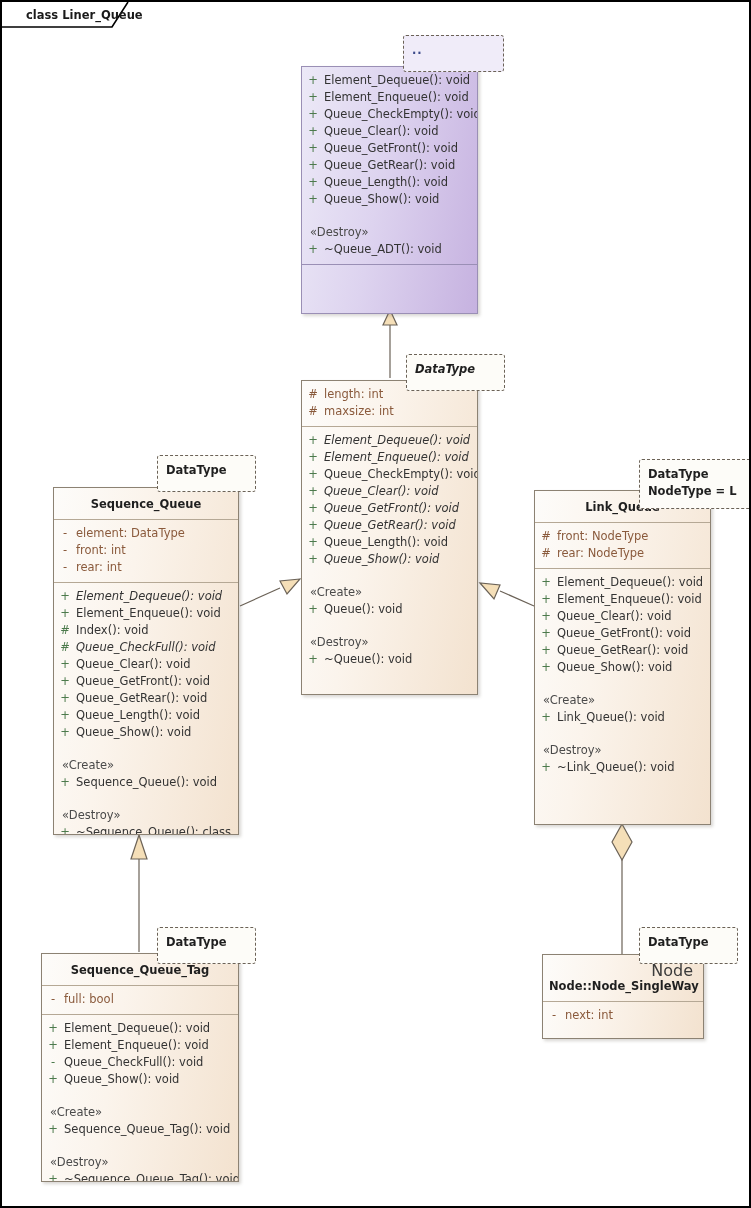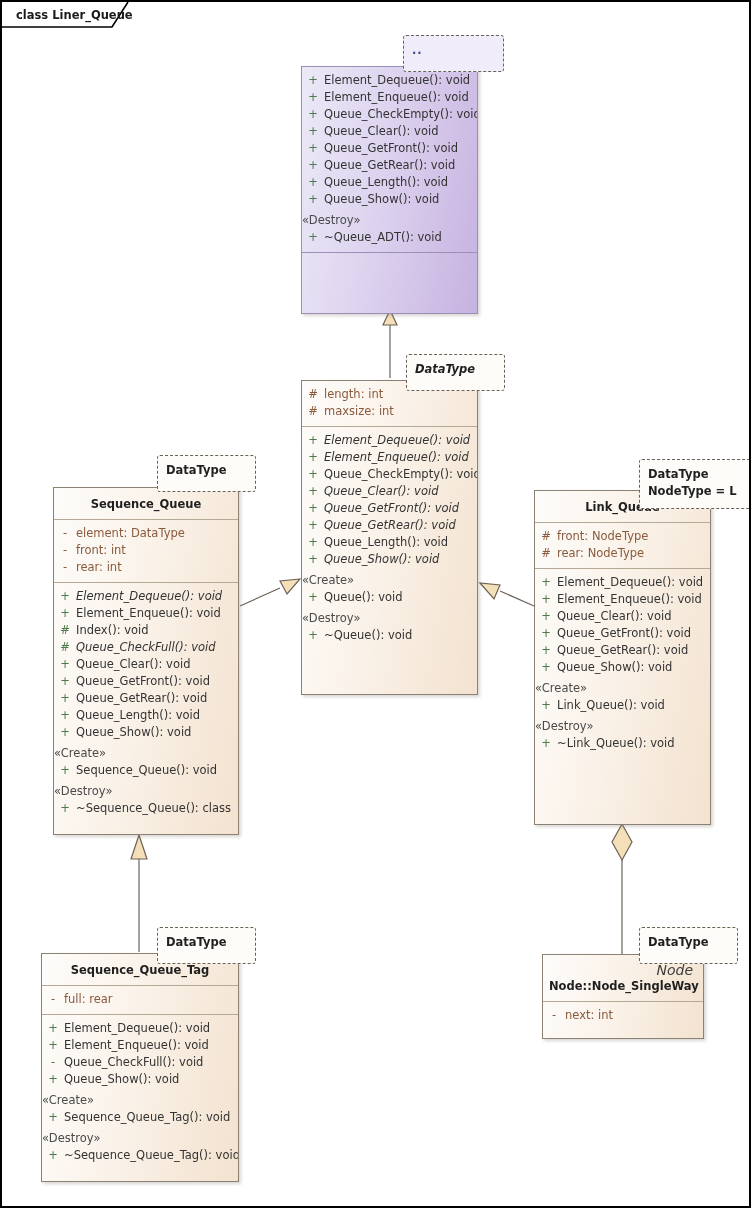--- a/index.html
+++ b/index.html
@@ -22,21 +22,21 @@
     height:26px;width:136px;
     background:#ffffff;
     border-right:0;
     display:flex;align-items:center;
   }
   #title-tab .tab-shape{
     position:absolute;left:0;top:0;width:136px;height:26px;
   }
   #title-tab .tab-label{
     position:relative;z-index:2;
-    padding-left:14px;
+    padding-left:24px;
     font-size:11.5px;font-weight:bold;color:#1a1a1a;
     white-space:nowrap;
   }
 
   
   #links{position:absolute;left:0;top:0;width:751px;height:1208px;pointer-events:none;}
 
   
   .uml{
     position:absolute;
@@ -62,22 +62,21 @@
   }
   .uml.iface .hdr{border-bottom:1px solid #9a8fb5;}
   .uml .stereo{
     display:block;
     font-size:11.5px;color:#4a4a4a;
     line-height:15px;
   }
   .uml .nsname{
     display:block;
     text-align:right;
-    font-style:italic;
-    font-size:14px;color:#3b3b3b;
+    font-size:16px;color:#3b3b3b;
     line-height:15px;
     padding-right:4px;
   }
   .uml .cname{
     display:block;
     font-weight:bold;font-size:11.5px;color:#1f1f1f;
     line-height:16px;
   }
   .uml .cname.abstract{font-style:italic;}
 
@@ -102,21 +101,22 @@
     font-size:11.5px;
   }
   .row .vis.attr{color:#8a5a3c;}
   .row .txt{
     font-size:11.5px;
     color:#333333;
   }
   .row .txt.attr{color:#8a5a3c;}
   .row .txt.abstract{font-style:italic;}
   .row.group{
-    margin-top:4px;
+    padding-left:8px;
+    margin-top:16px;
   }
   .row.group .gtxt{
     font-size:11.5px;color:#4a4a4a;
   }
 
   
   .tmpl{
     position:absolute;
     box-sizing:border-box;
     border:1px dashed #6b6257;
@@ -429,21 +429,21 @@
     <span class="tline">DataType</span>
   </div>
 
   <div class="uml cls" style="left:39px;top:951px;width:198px;height:229px;">
     <div class="hdr">
       <span class="cname">Sequence_Queue_Tag</span>
     </div>
     <div class="compartment">
       <div class="row">
           <span class="vis attr">-</span>
-          <span class="txt attr">full: rear</span>
+          <span class="txt attr">full: bool</span>
         </div>
     </div>
     <div class="compartment last">
       <div class="row">
           <span class="vis">+</span>
           <span class="txt">Element_Dequeue(): void</span>
         </div>
       <div class="row">
           <span class="vis">+</span>
           <span class="txt">Element_Enqueue(): void</span>

